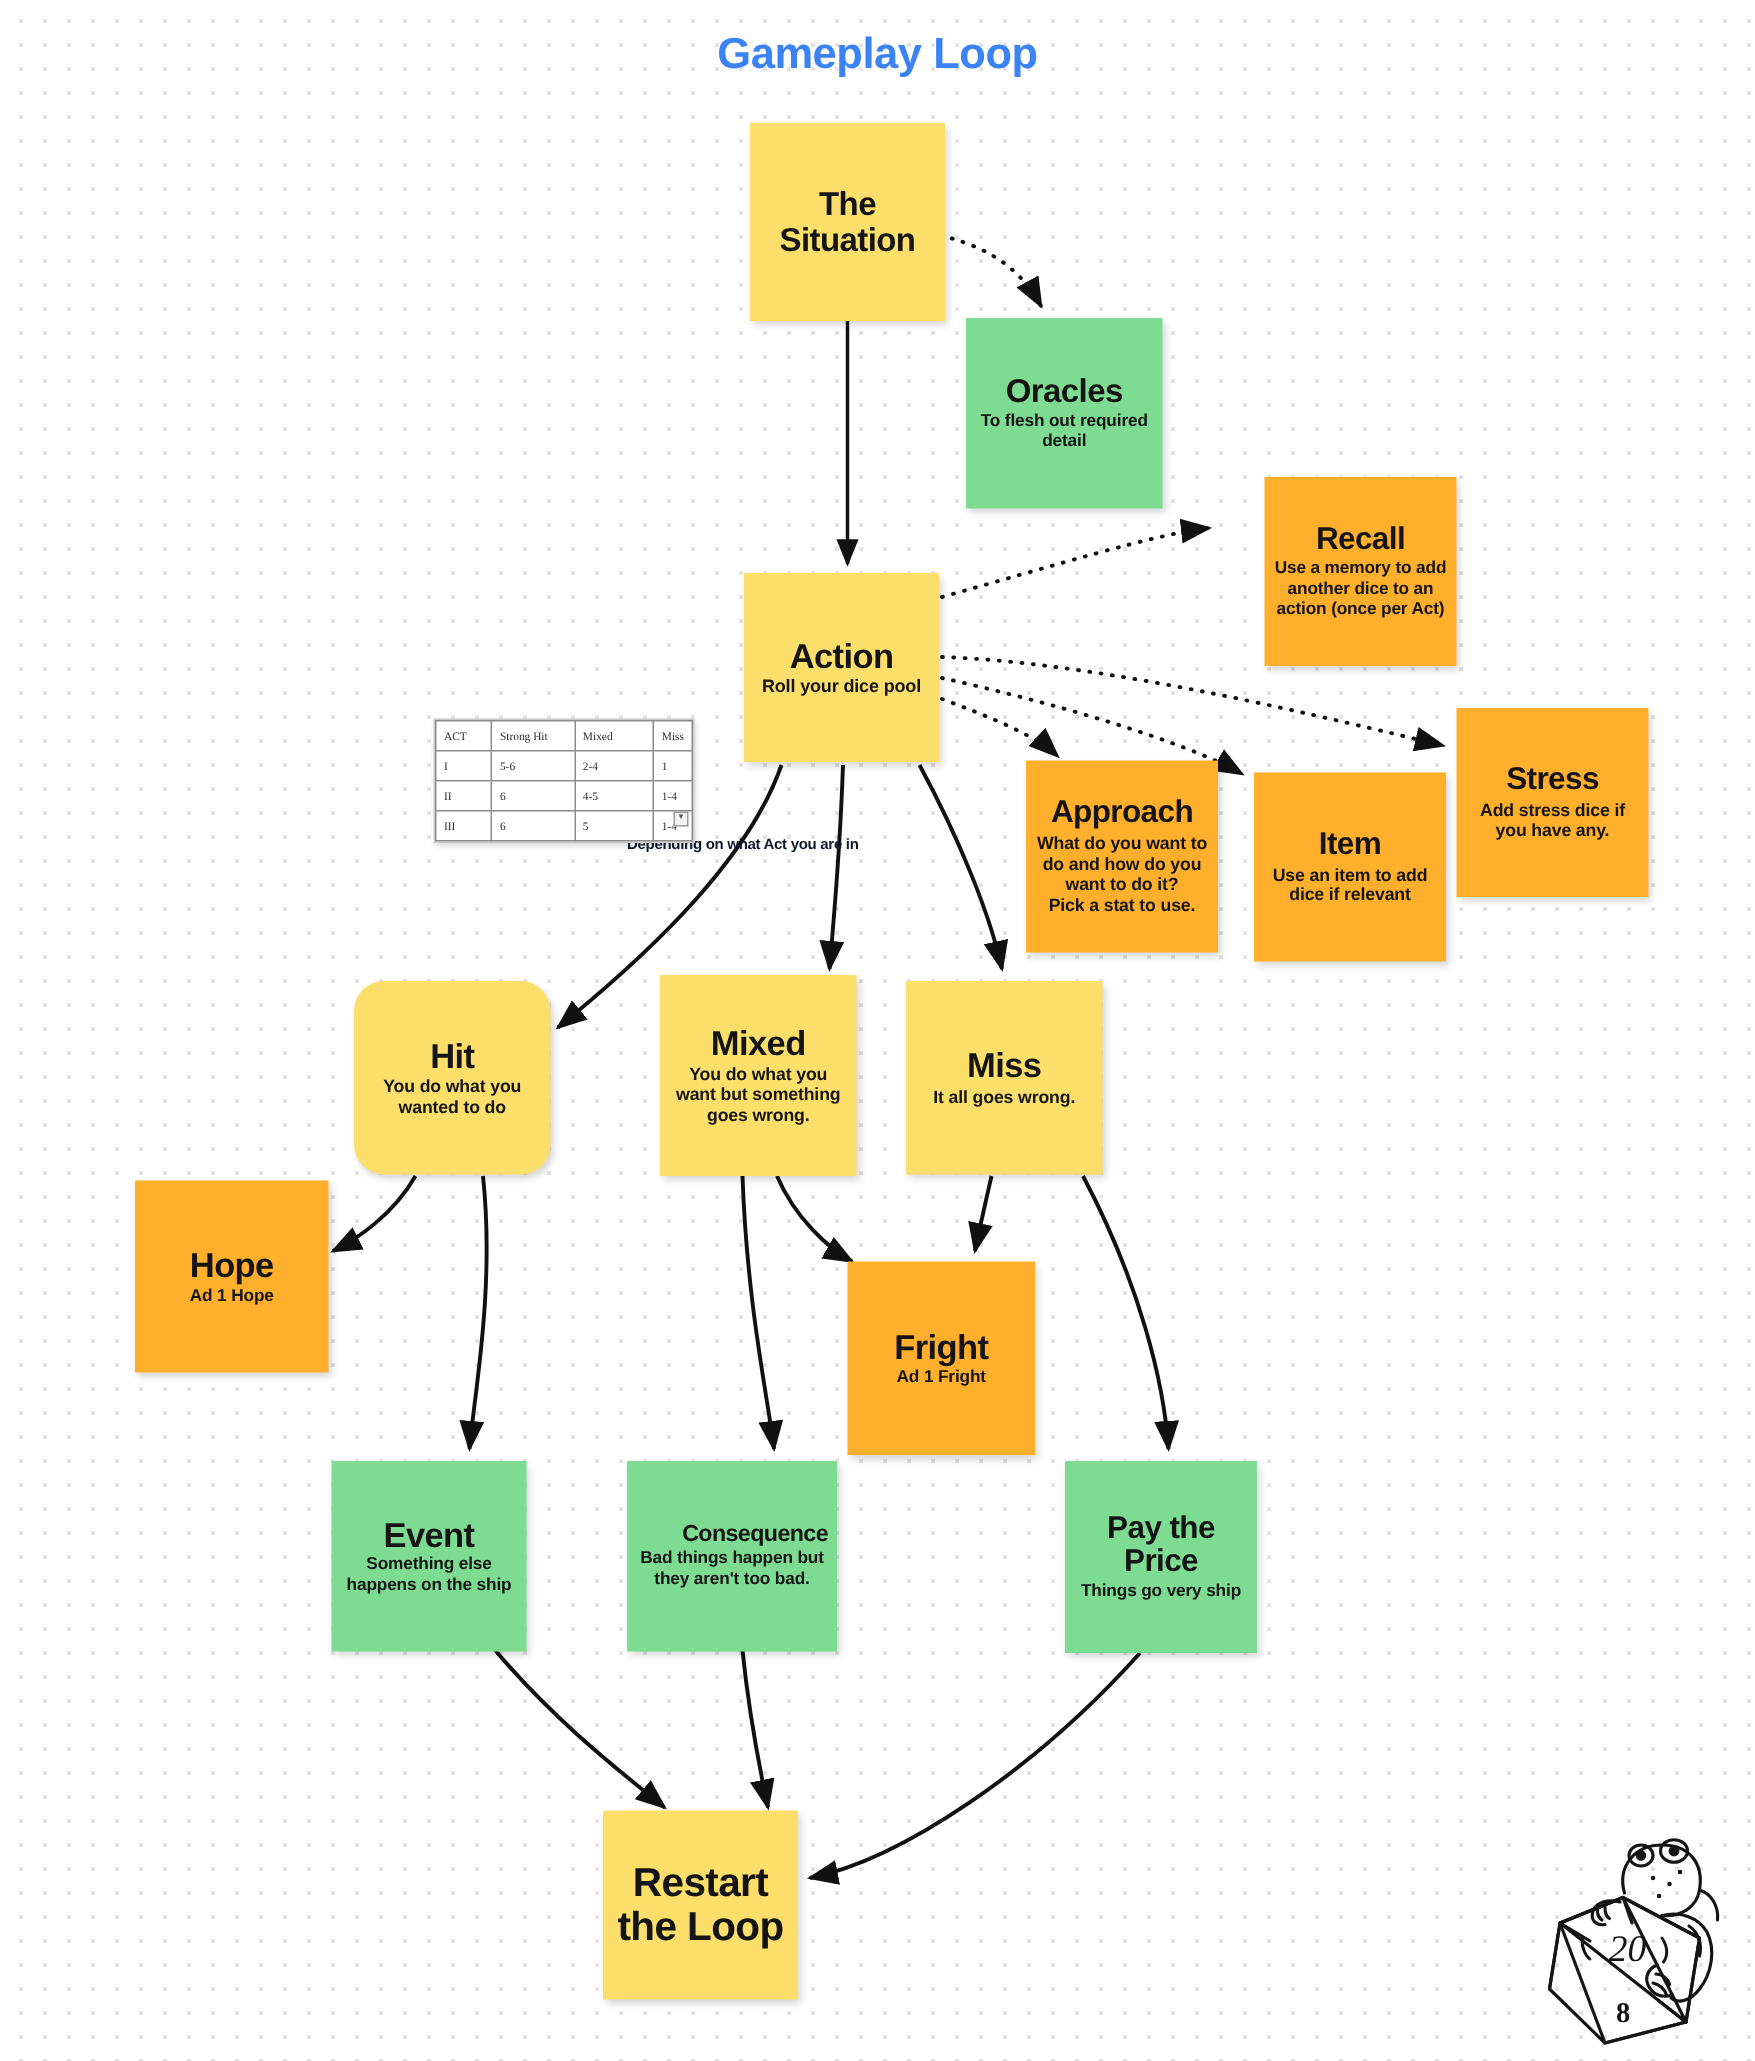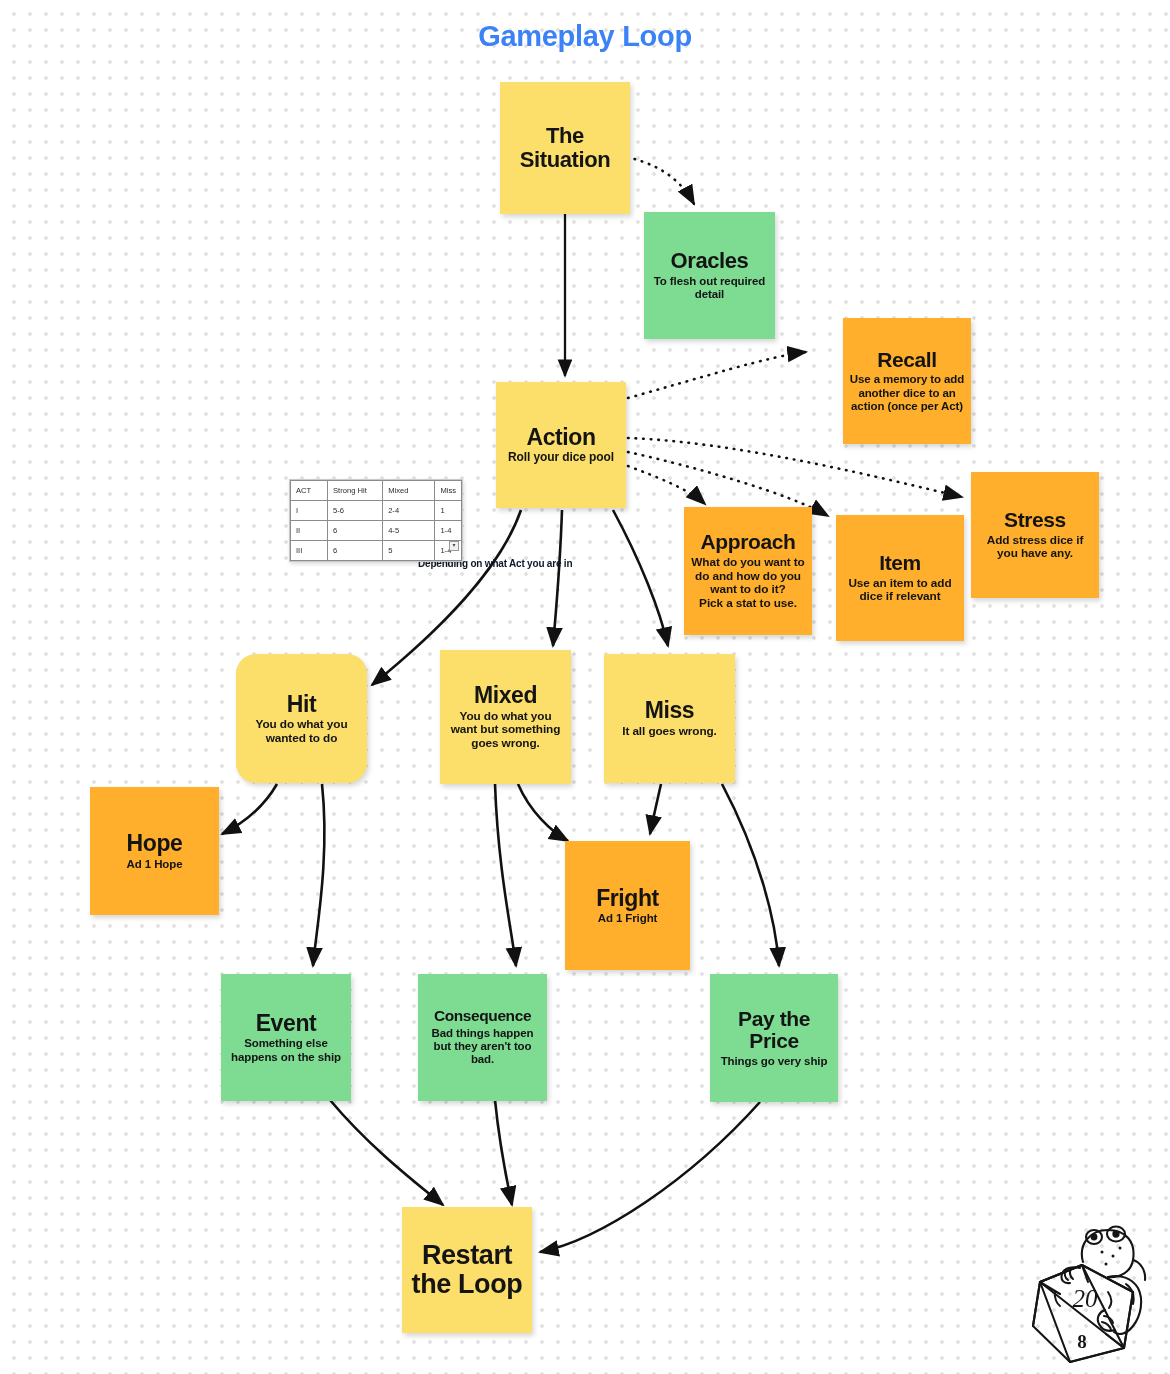--- a/index.html
+++ b/index.html
@@ -58,20 +58,21 @@
     font-size:7.6px;
     color:#2b2b2b;
   }
   #act-table table{border-collapse:collapse;width:100%;}
   #act-table td,#act-table th{
     border:1px solid #8b8b8b;
     padding:3px 5px;
     text-align:left;
     font-weight:normal;
     height:13px;
+    font-family:Liberation Serif, serif;
   }
   #act-table th{font-weight:normal;}
   #act-table .c0{width:28px;}
   #act-table .c1{width:48px;}
   #act-table .c2{width:45px;}
   .tbl-handle{
     position:absolute;right:3px;bottom:10px;
     width:8px;height:8px;border:1px solid #9a9a9a;background:#f2f2f2;
     font-size:6px;line-height:7px;text-align:center;color:#555;
   }
@@ -185,21 +186,21 @@
 <div class="node orange" style="left:565px;top:841px;width:125px;height:129px;">
   <div class="ttl" style="font-size:23px;">Fright</div>
   <div class="sub" style="font-size:11.5px;">Ad 1 Fright</div>
 </div>
 
 <div class="node green" style="left:221px;top:974px;width:130px;height:127px;">
   <div class="ttl" style="font-size:23px;">Event</div>
   <div class="sub" style="font-size:11.5px;">Something else happens on the ship</div>
 </div>
 
-<div class="node green" style="left:418px;top:974px;width:129px;height:127px;">
+<div class="node green" style="left:418px;top:974px;width:140px;height:127px;align-items:flex-end;">
   <div class="ttl" style="font-size:15.5px;">Consequence</div>
   <div class="sub" style="font-size:11.5px;">Bad things happen but they aren't too bad.</div>
 </div>
 
 <div class="node green" style="left:710px;top:974px;width:128px;height:128px;">
   <div class="ttl" style="font-size:21px;">Pay the Price</div>
   <div class="sub" style="font-size:11.5px;">Things go very ship</div>
 </div>
 
 <div class="node yellow" style="left:402px;top:1207px;width:130px;height:126px;">

